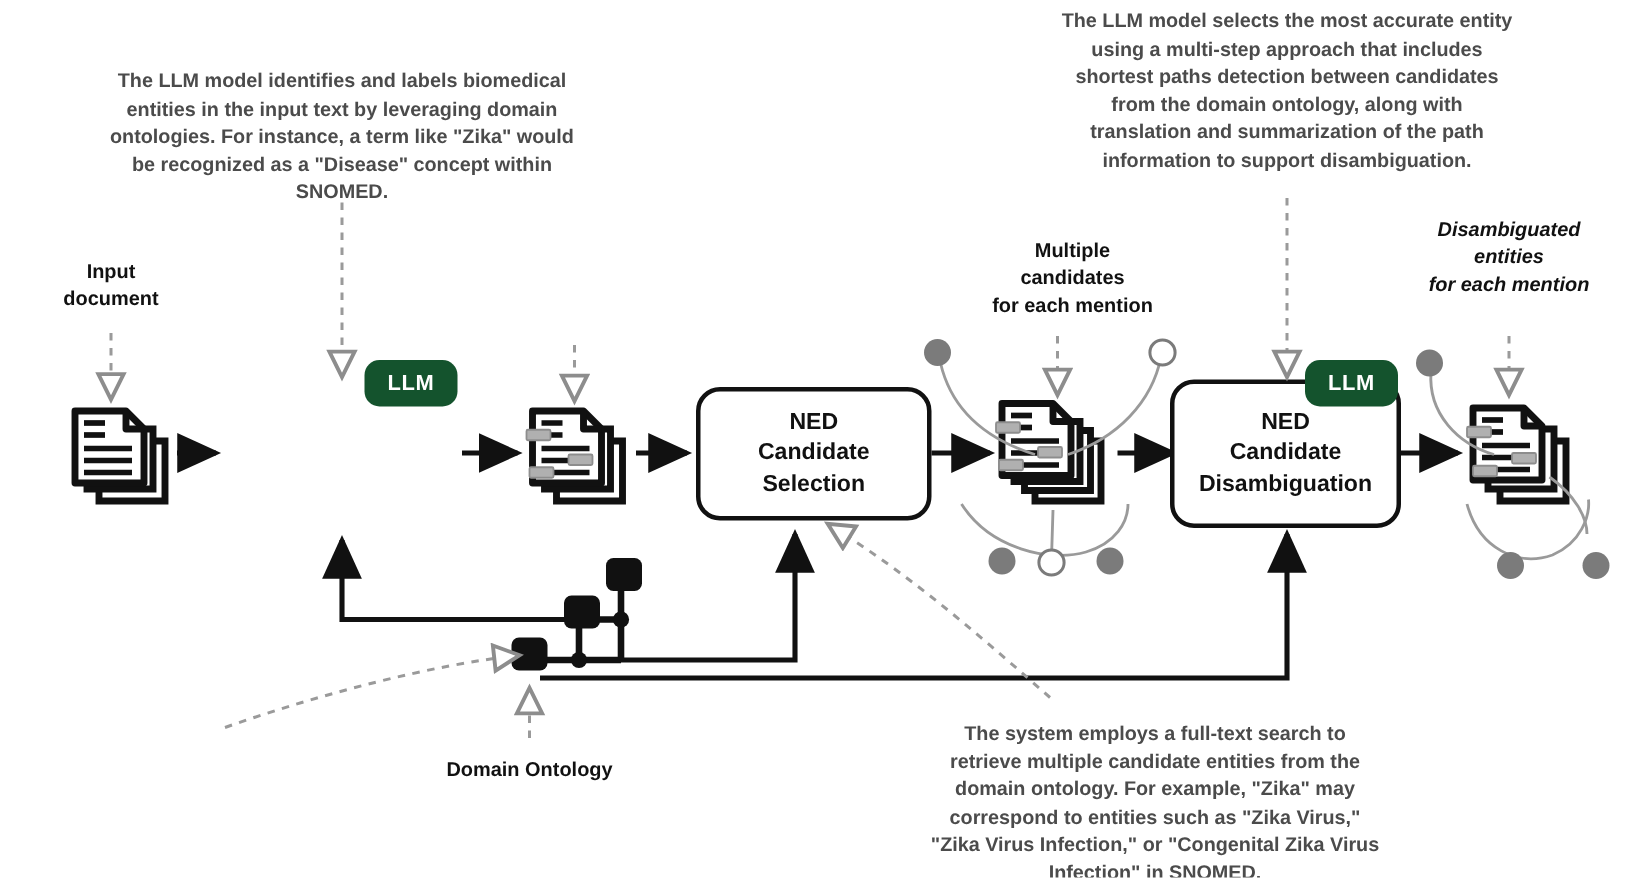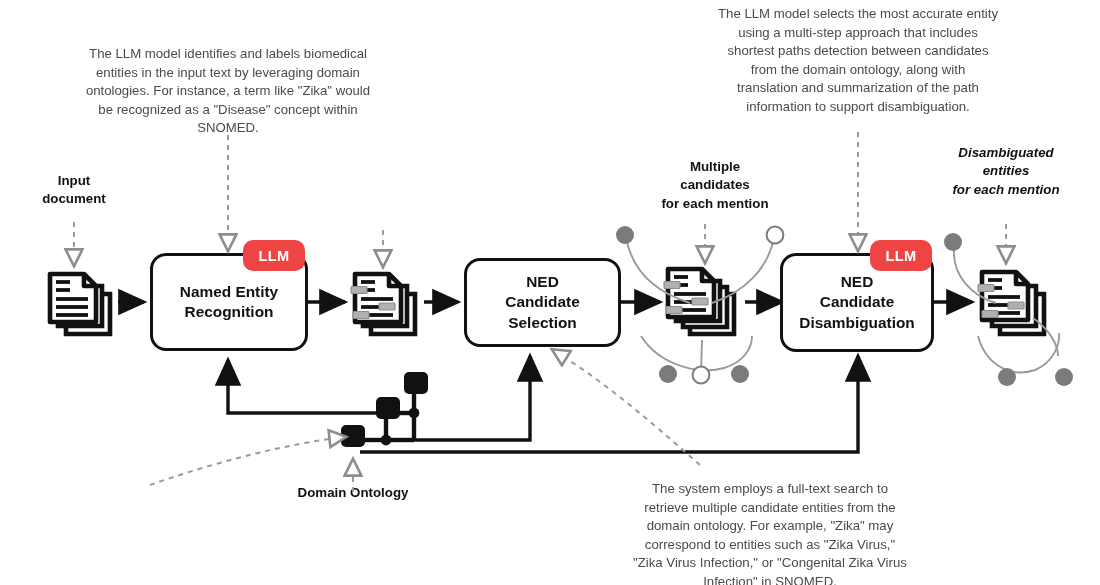--- a/index.html
+++ b/index.html
@@ -12,21 +12,21 @@
   }
   #stage{position:relative;width:1100px;height:585px;}
 
   
   .note{
     position:absolute;
     text-align:center;
     color:#4b4b4b;
     font-size:13.2px;
     line-height:18.6px;
-    font-weight:400;
+    font-weight:700;
     white-space:pre-line;
   }
   .caption{
     position:absolute;
     text-align:center;
     color:#111111;
     font-size:13.3px;
     line-height:18.4px;
     font-weight:bold;
     white-space:pre-line;
@@ -45,21 +45,21 @@
     font-weight:bold;
     font-size:15.4px;
     line-height:20.5px;
     color:#111111;
     white-space:pre-line;
     box-sizing:border-box;
     z-index:3;
   }
   .llm-badge{
     position:absolute;
-    background:#ef4444;
+    background:#14532d;
     color:#ffffff;
     border-radius:10px;
     font-weight:bold;
     font-size:14.6px;
     letter-spacing:.4px;
     display:flex;
     align-items:center;
     justify-content:center;
     z-index:6;
   }
@@ -245,24 +245,20 @@
         <line x1="12" y1="49" x2="44" y2="49"></line>
       </g>
       <g fill="#b0b0b0" stroke="#8d8d8d" stroke-width="1.2">
         <rect x="2" y="20.5" width="16" height="7" rx="1"></rect>
         <rect x="32" y="38" width="16" height="7" rx="1"></rect>
         <rect x="6" y="46.5" width="16" height="7" rx="1"></rect>
       </g>
     </svg>
   </div>
 
-  <div class="pbox" style="left:150px;top:253px;width:158px;height:98px;">
-    <span>Named Entity
-Recognition</span>
-  </div>
   <div class="llm-badge" style="left:243px;top:240px;width:62px;height:31px;">
     <span>LLM</span>
   </div>
 
   <div class="pbox" style="left:464px;top:258px;width:157px;height:89px;">
     <span>NED
 Candidate
 Selection</span>
   </div>
 
@@ -280,21 +276,21 @@
 
 
   <div class="caption" style="left:635px;top:158px;width:160px;">Multiple
 candidates
 for each mention</div>
 
   <div class="caption" style="left:926px;top:144px;width:160px;font-style:italic;">Disambiguated
 entities
 for each mention</div>
 
-  <div class="caption" style="left:283px;top:484px;width:140px;text-align:center;">Domain Ontology</div>
+  <div class="caption" style="left:283px;top:504px;width:140px;text-align:center;">Domain Ontology</div>
 
   <div class="note" style="left:52px;top:45px;width:352px;">The LLM model identifies and labels biomedical
 entities in the input text by leveraging domain
 ontologies. For instance, a term like "Zika" would
 be recognized as a "Disease" concept within
 SNOMED.</div>
 
   <div class="note" style="left:682px;top:5px;width:352px;">The LLM model selects the most accurate entity
 using a multi-step approach that includes
 shortest paths detection between candidates

